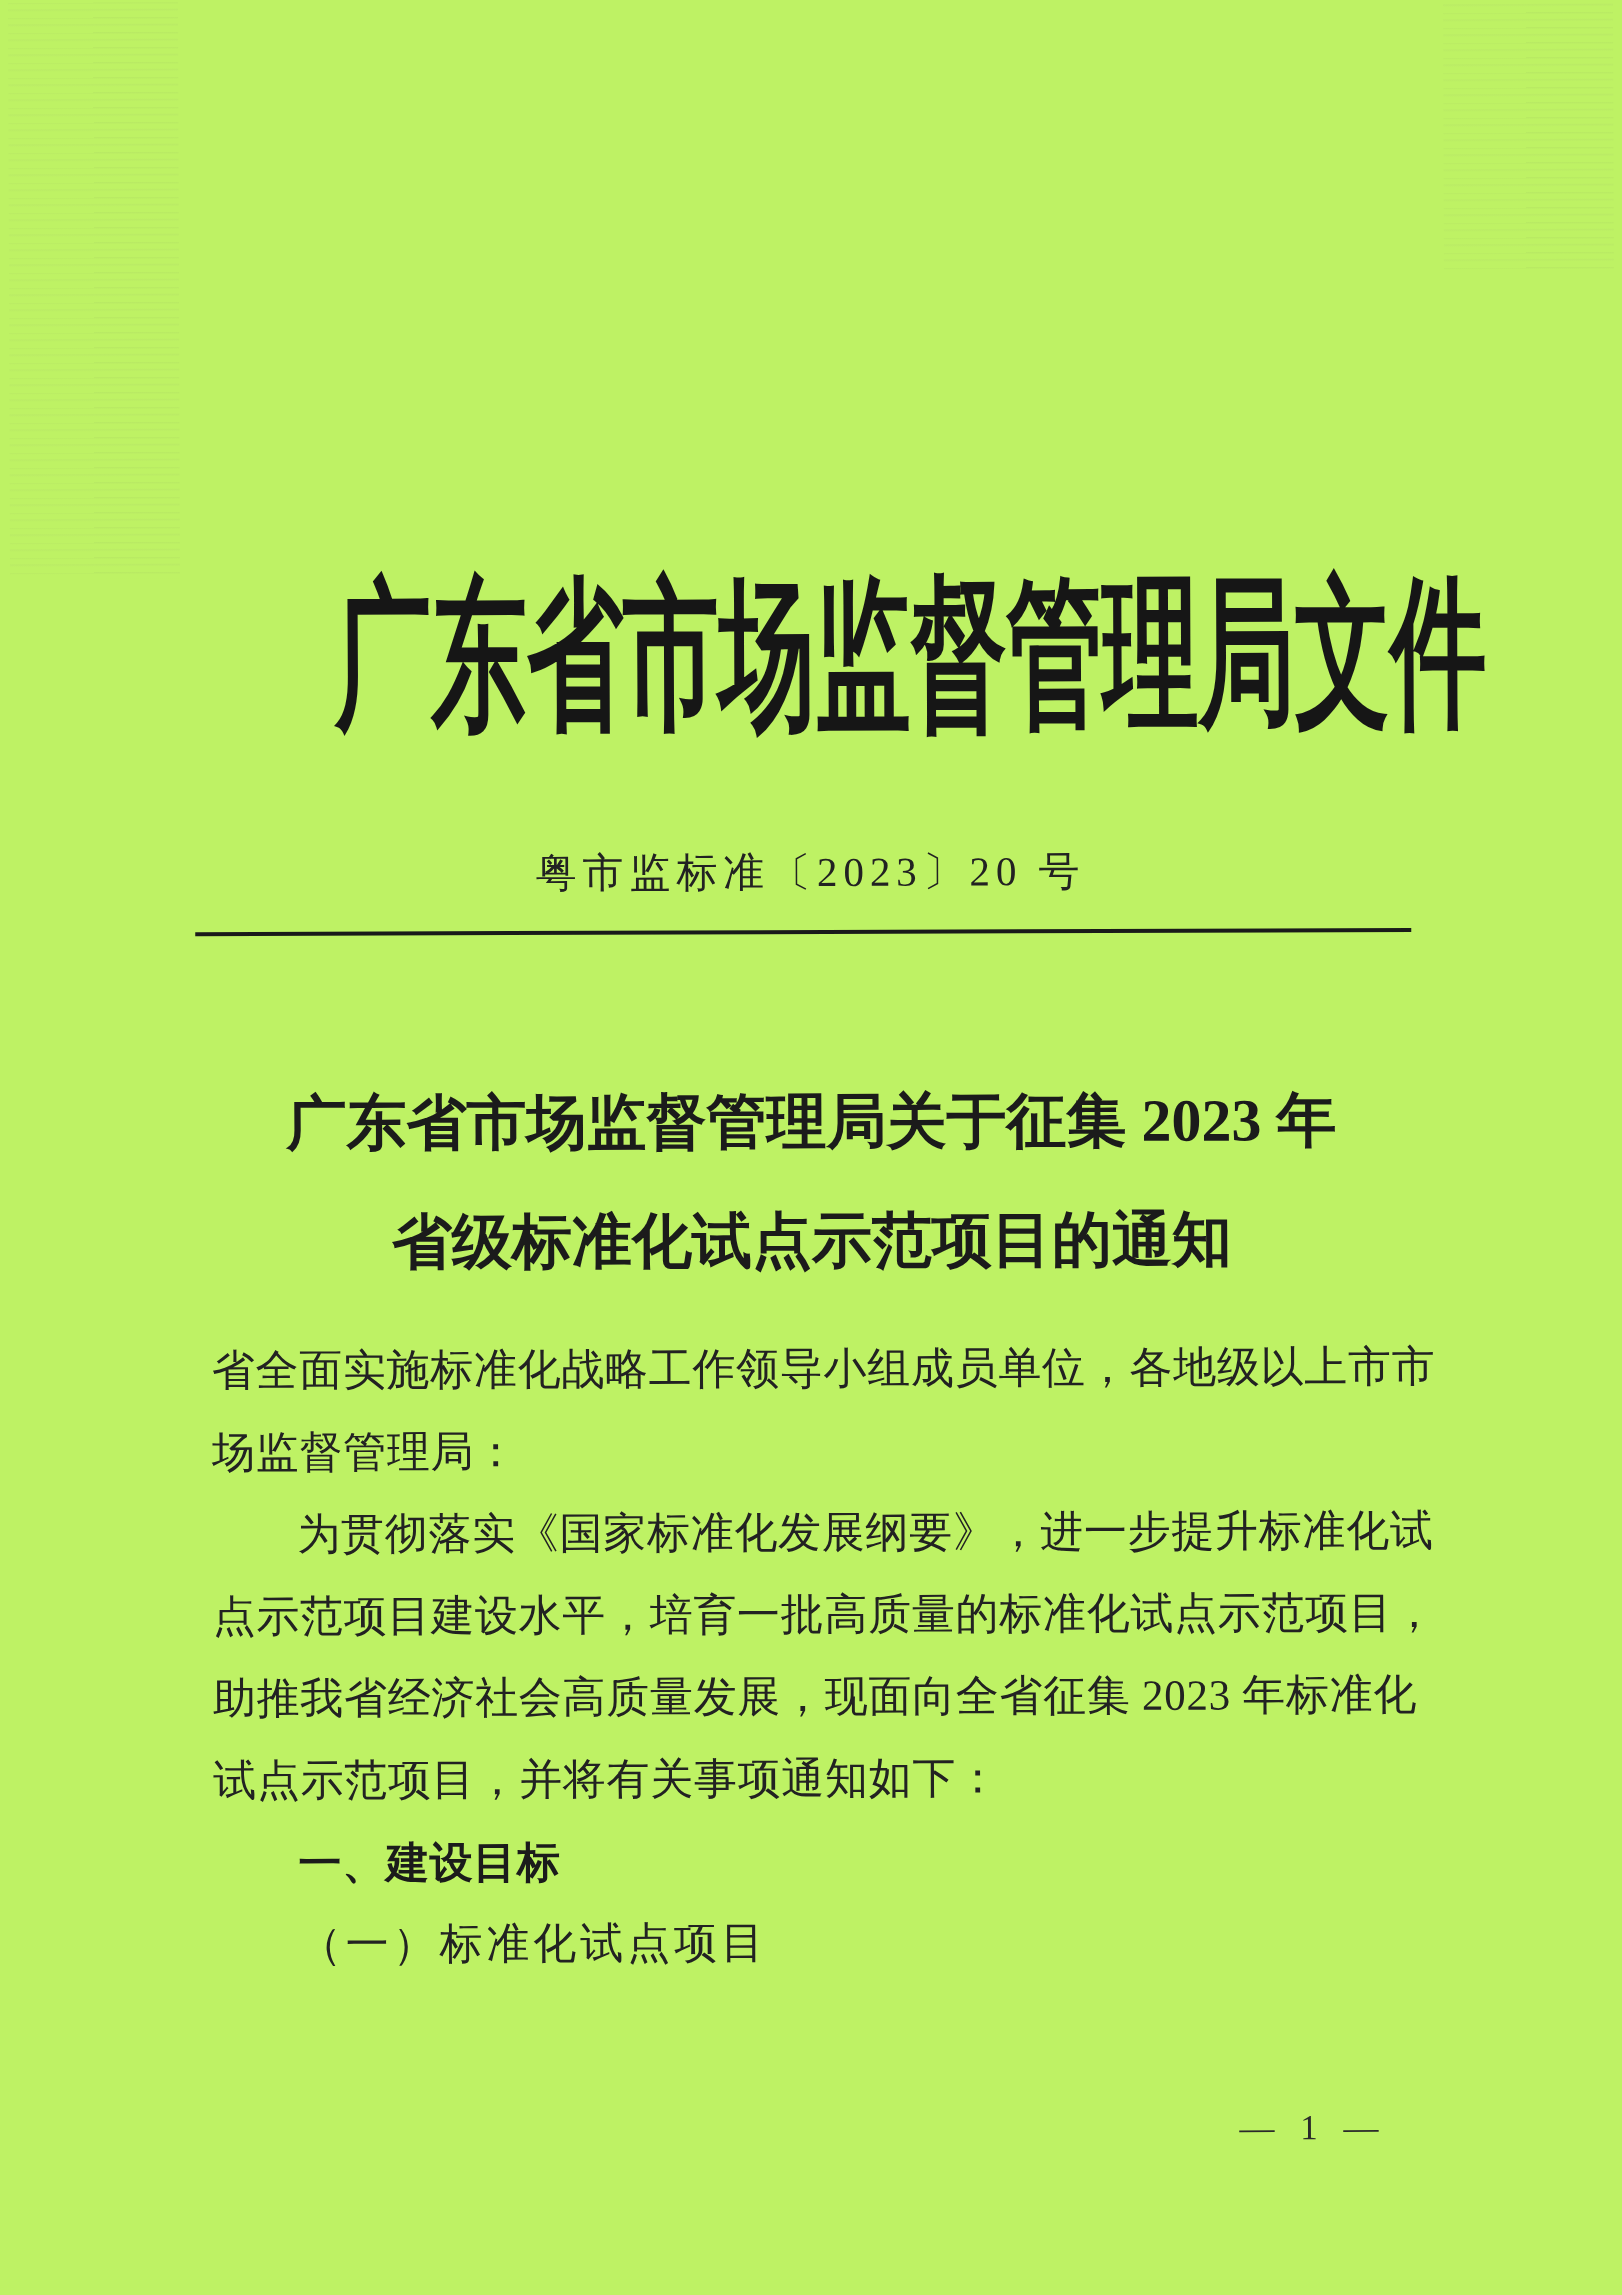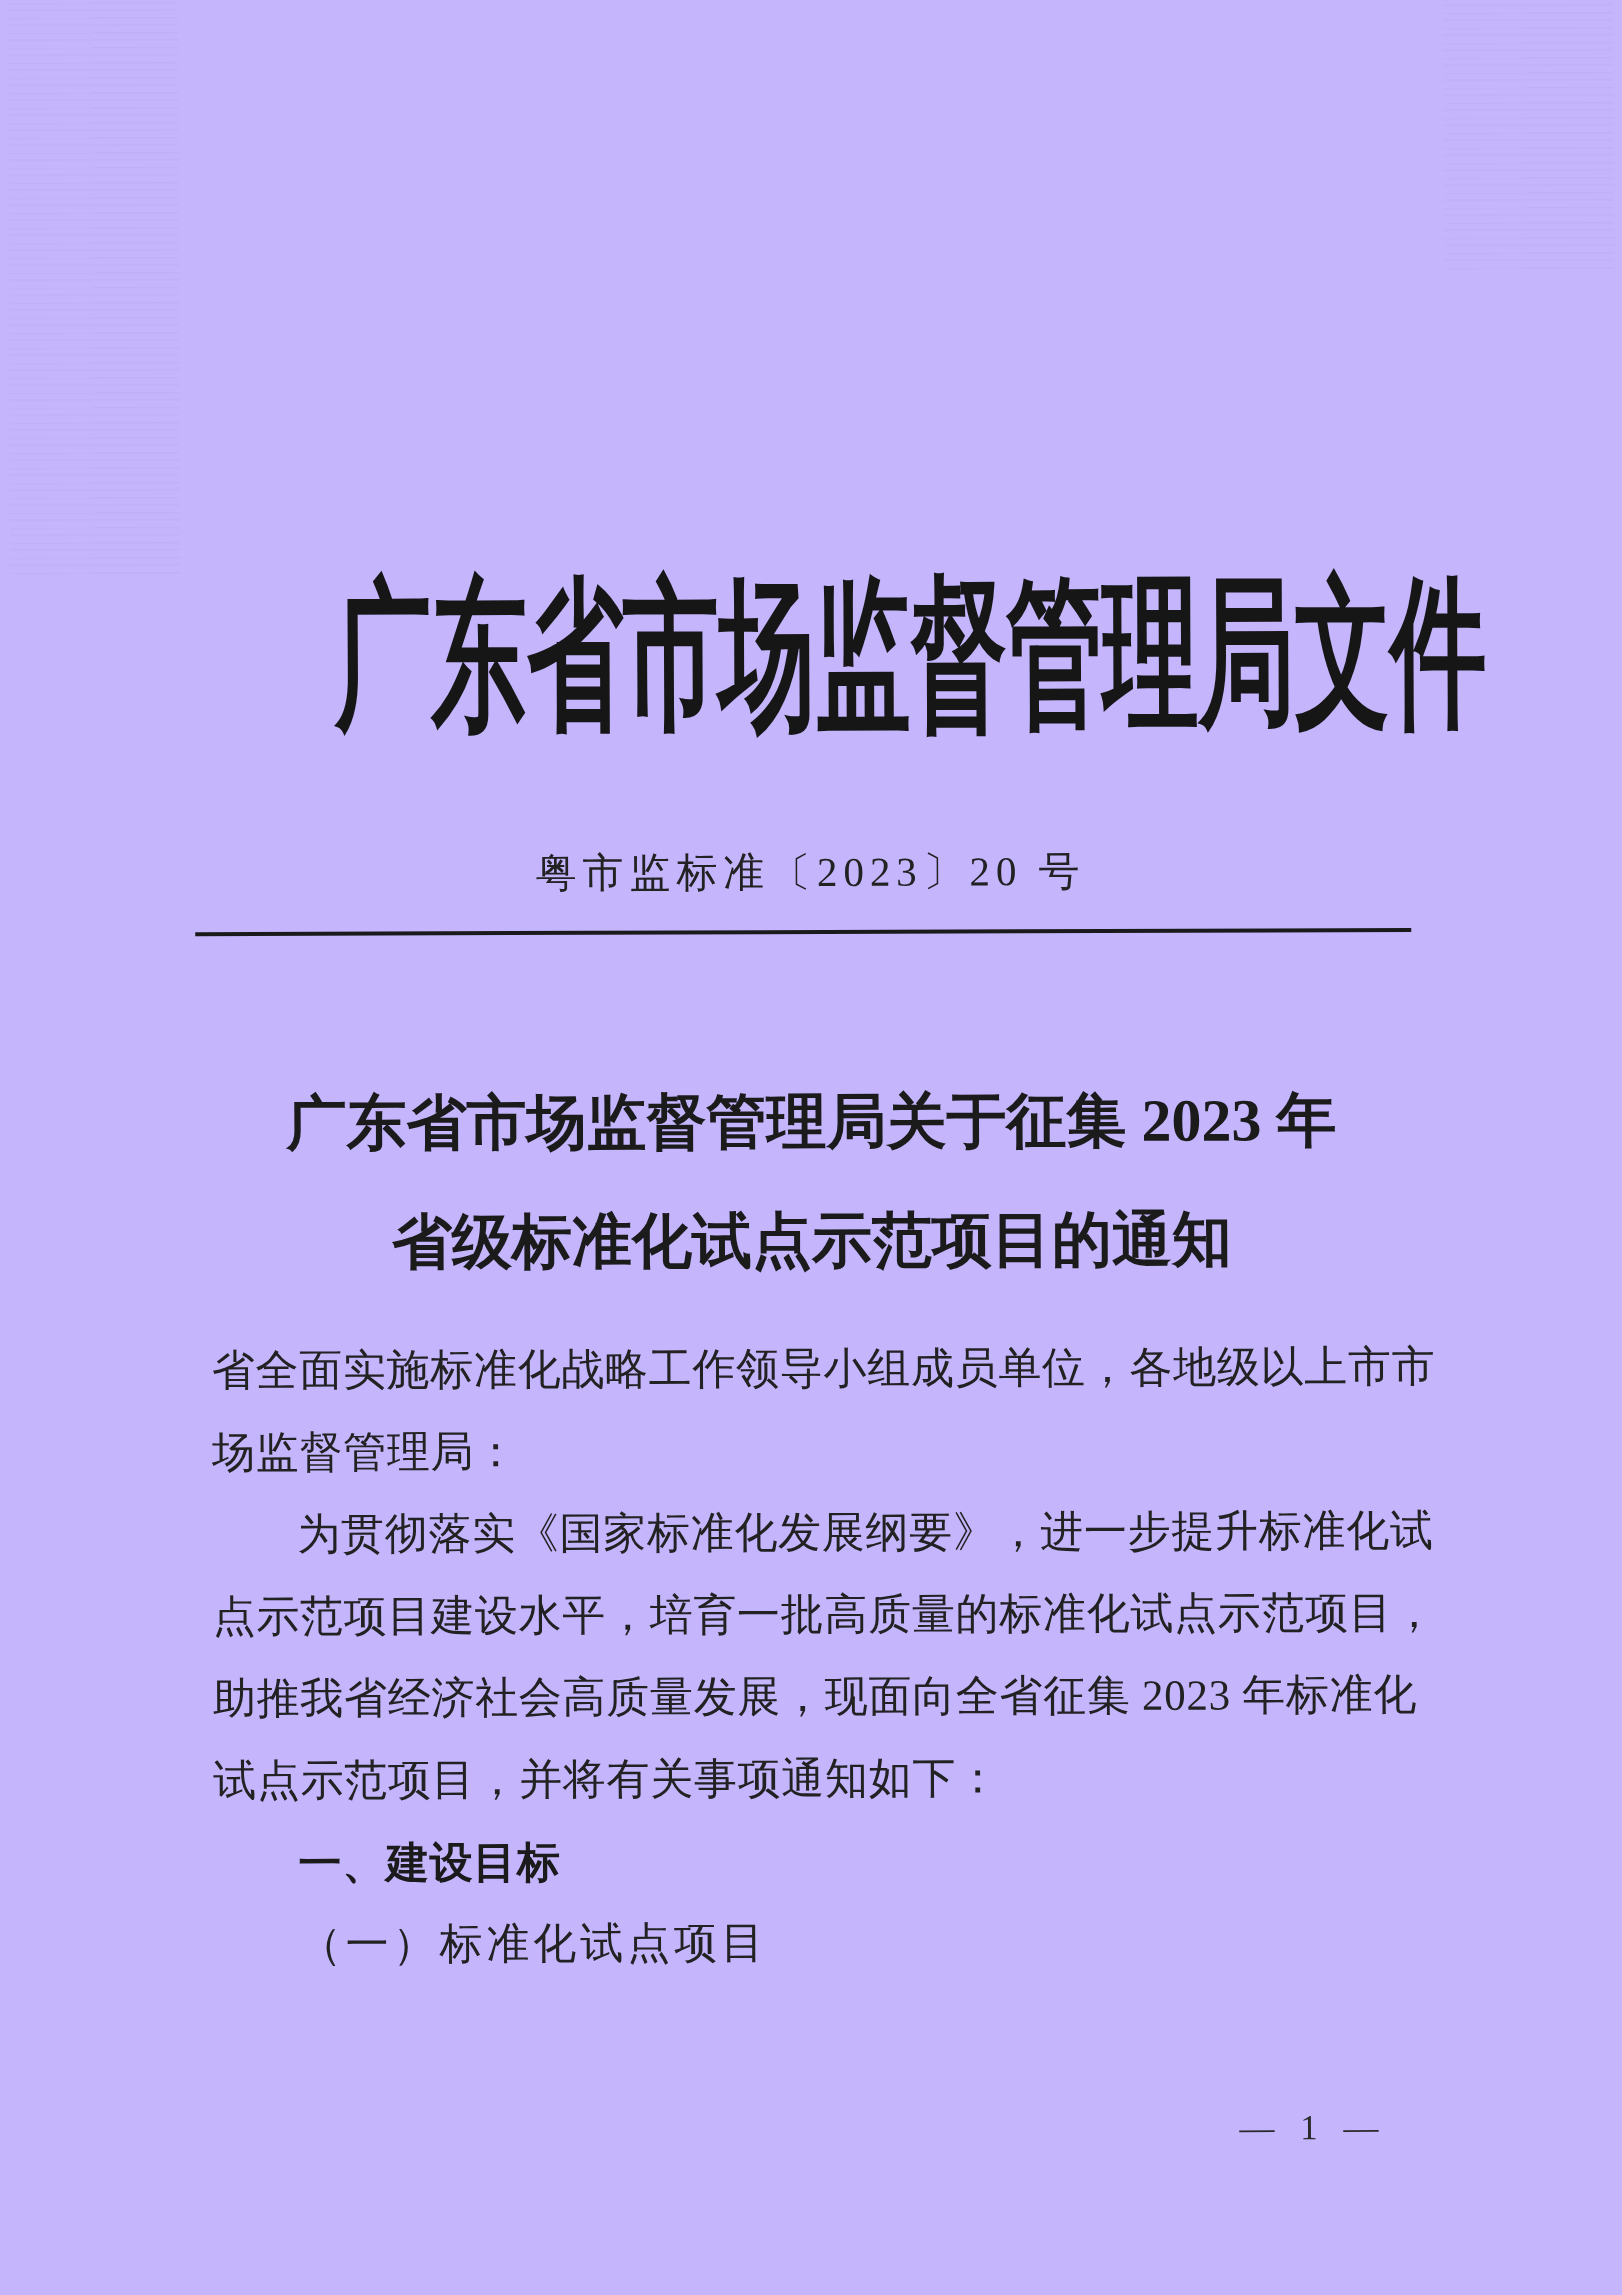--- a/index.html
+++ b/index.html
@@ -11,21 +11,21 @@
     width: 1623px;
     height: 2295px;
     position: relative;
     overflow: hidden;
     font-family: "Liberation Serif", serif;
     color: #1f1f1f;
   }
   .page {
     position: absolute;
     inset: 0;
-    background: #c4b5fd;
+    background: #bef264;
   }
   .page-inner {
     position: absolute;
     inset: 0;
     transform: rotate(-0.2deg);
     transform-origin: 50% 50%;
   }
   
   .scan-noise {
     position: absolute;

